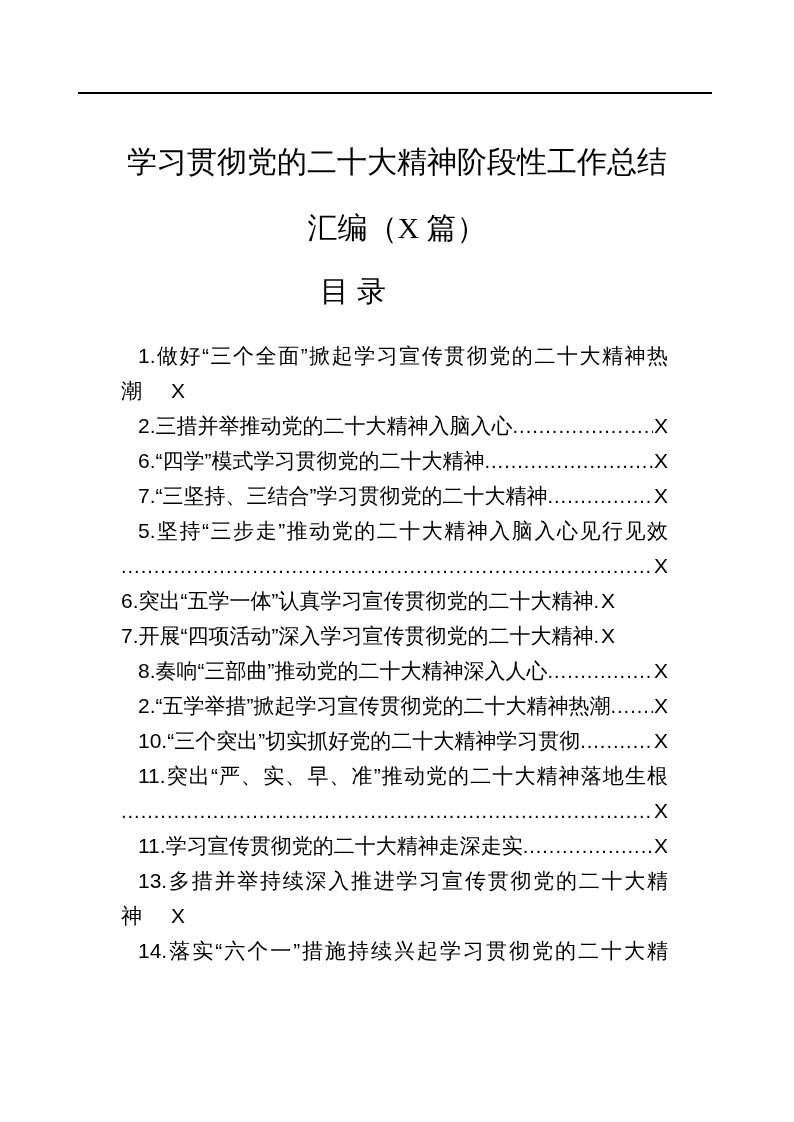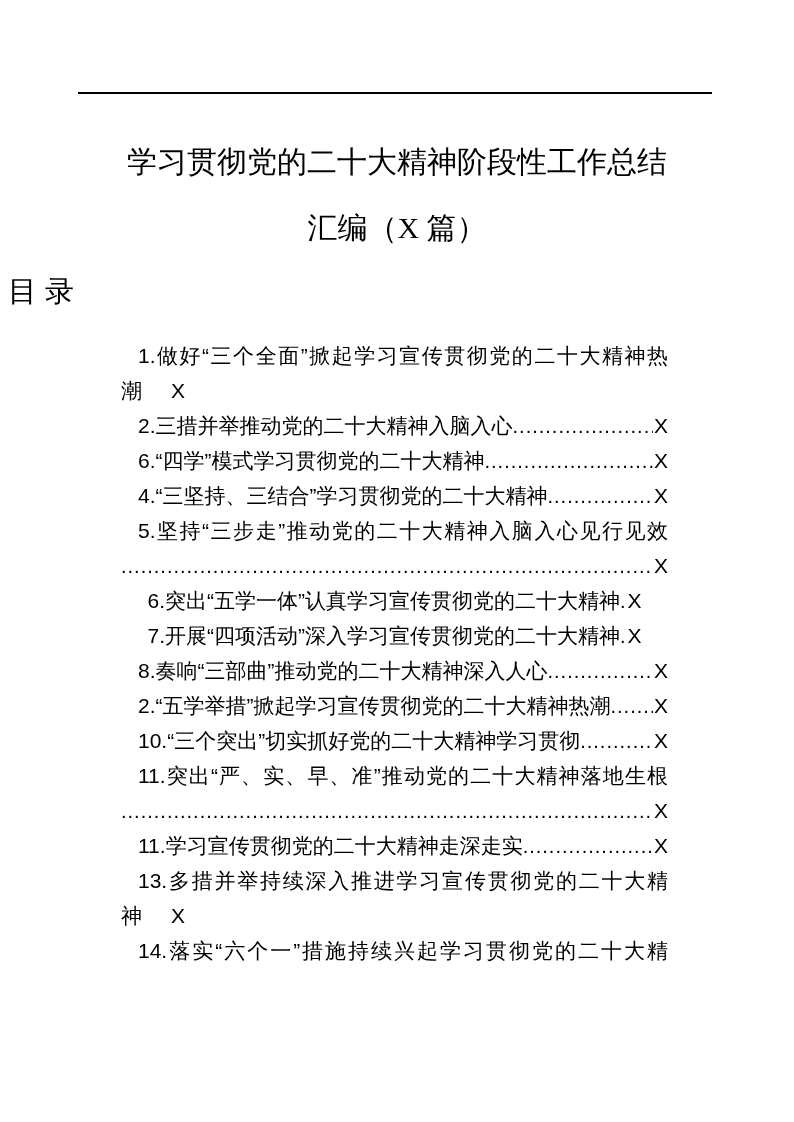--- a/index.html
+++ b/index.html
@@ -40,21 +40,21 @@
     line-height: 36px;
     white-space: nowrap;
   }
   .doc-title.line1 { top: 144px; }
   .doc-title.line2 { top: 210px; }
   .toc-heading {
     position: absolute;
     top: 274px;
     left: 0;
     width: 706px;
-    text-align: left;
+    text-align: center;
     font-family: "Liberation Serif", "DejaVu Serif", serif;
     font-size: 29px;
     font-weight: 400;
     line-height: 34px;
     letter-spacing: 8px;
     padding-left: 8px;
     box-sizing: border-box;
     margin: 0;
   }
   .toc {
@@ -78,21 +78,21 @@
     overflow: hidden;
   }
   .toc-line.leader,
   .toc-line.dots,
   .toc-line.tab,
   .toc-line.right {
     display: flex;
     align-items: baseline;
   }
   .toc-line.leader { padding-left: 17px; }
-  .toc-line.right { justify-content: center; }
+  .toc-line.right { justify-content: flex-start; }
   .toc-line .t { flex: 0 0 auto; }
   .toc-line .lead {
     flex: 1 1 auto;
     overflow: hidden;
     white-space: nowrap;
     font-size: 20px;
     letter-spacing: 1px;
     min-width: 0;
   }
   .toc-line.right .lead { flex: 0 0 auto; }
@@ -129,21 +129,21 @@
         <span class="t">2.三措并举推动党的二十大精神入脑入心</span>
         <span class="lead">................................................................................................................................................................</span>
         <span class="pg">X</span>
       </div>
       <div class="toc-line leader">
         <span class="t">6.“四学”模式学习贯彻党的二十大精神</span>
         <span class="lead">................................................................................................................................................................</span>
         <span class="pg">X</span>
       </div>
       <div class="toc-line leader">
-        <span class="t">4.“三坚持、三结合”学习贯彻党的二十大精神</span>
+        <span class="t">7.“三坚持、三结合”学习贯彻党的二十大精神</span>
         <span class="lead">................................................................................................................................................................</span>
         <span class="pg">X</span>
       </div>
       <div class="toc-line justify"><span class="t">5.坚持“三步走”推动党的二十大精神入脑入心见行见效</span></div>
       <div class="toc-line dots">
         <span class="lead">................................................................................................................................................................</span>
         <span class="pg">X</span>
       </div>
       <div class="toc-line right">
         <span class="t">6.突出“五学一体”认真学习宣传贯彻党的二十大精神</span>

